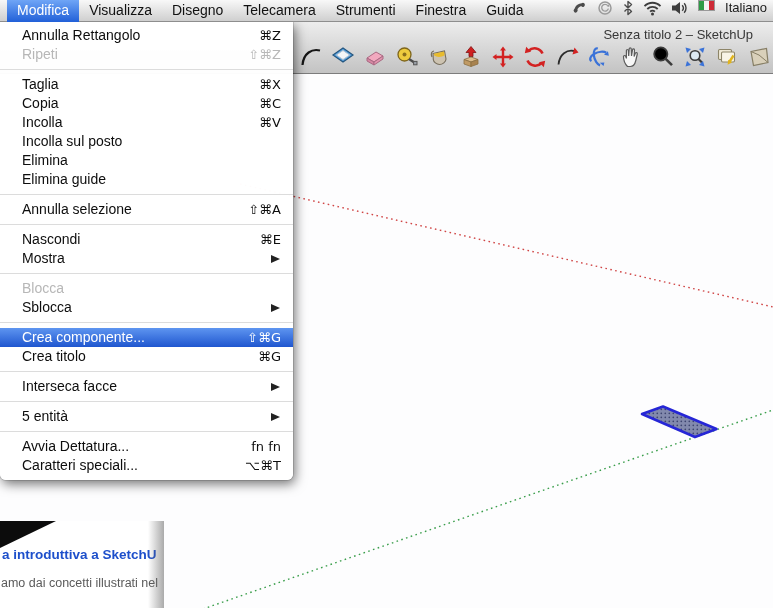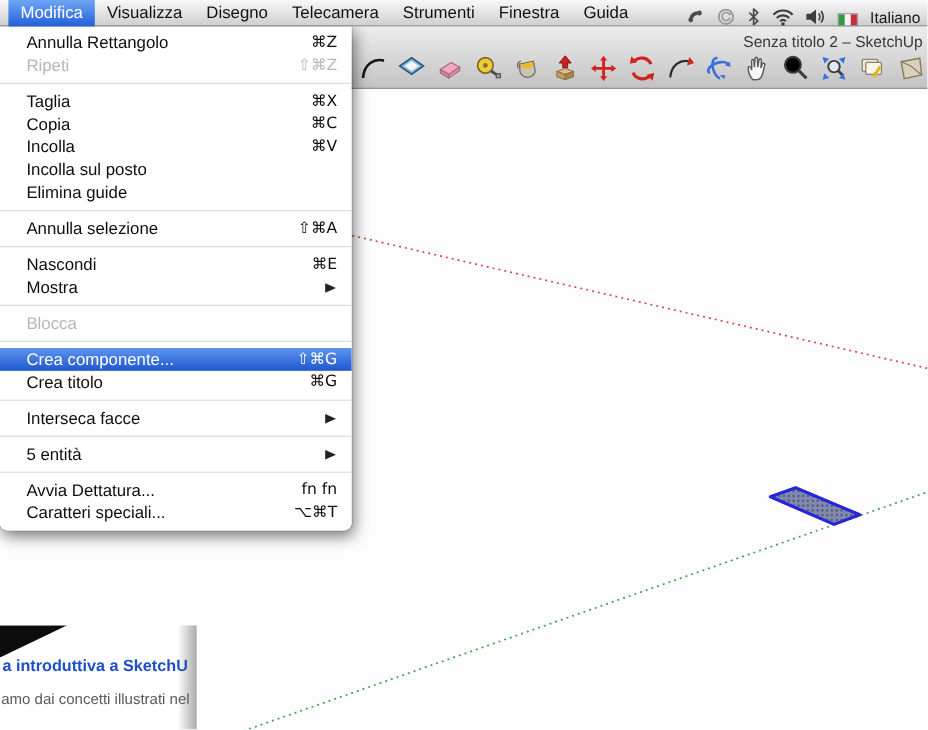--- a/index.html
+++ b/index.html
@@ -10,34 +10,34 @@
   
   .menubar {
     position:absolute; left:0; top:0; width:773px; height:22px; z-index:40;
     background:linear-gradient(#f8f8f8,#cfcfcf);
     border-bottom:1px solid #8e8e8e;
     display:flex; align-items:center; padding-left:7px;
     font-size:14px; color:#111;
   }
   .mb-item { height:22px; line-height:21px; padding:0 10px; white-space:nowrap; }
   .mb-item.sel { background:linear-gradient(#6fa5f6,#2160d8); color:#fff; }
-  .mb-status { position:absolute; right:6px; top:0; height:22px; display:flex; align-items:flex-end; gap:9px; }
+  .mb-status { position:absolute; right:6px; top:0; height:22px; display:flex; align-items:flex-start; gap:9px; }
   .mb-status svg { display:block; }
   .flag { width:17px; height:11px; display:flex; border:1px solid #999; }
   .flag i { flex:1; }
   .lang { font-size:13px; color:#1a1a1a; padding-left:1px; }
 
   
   .titlebar {
     position:absolute; left:0; top:22px; width:773px; height:52px; z-index:1;
     background:linear-gradient(#ededed,#c3c3c3);
     border-bottom:1px solid #7c7c7c;
   }
   .win-title {
-    position:absolute; top:5px; right:4px; font-size:13px; color:#383838; white-space:nowrap;
+    position:absolute; top:5px; right:20px; font-size:13px; color:#383838; white-space:nowrap;
   }
   .toolbar { position:absolute; left:299px; top:23px; display:flex; gap:8px; }
   .tool { width:24px; height:24px; display:flex; align-items:center; justify-content:center; }
   .tool svg { width:24px; height:24px; display:block; }
 
   
   .viewport { position:absolute; left:0; top:74px; width:773px; height:534px; background:#fdfdfe; z-index:0; }
   .axes-svg { position:absolute; inset:0; z-index:2; pointer-events:none; }
 
   
@@ -231,39 +231,46 @@
         <span class="sc">⌘C</span>
       </div>
       <div class="mi">
         <span class="lbl">Incolla</span>
         <span class="sc">⌘V</span>
       </div>
       <div class="mi">
         <span class="lbl">Incolla sul posto</span>
       </div>
       <div class="mi">
+        <span class="lbl">Elimina</span>
+      </div>
+      <div class="mi">
         <span class="lbl">Elimina guide</span>
       </div>
       <div class="msep"></div>
       <div class="mi">
         <span class="lbl">Annulla selezione</span>
         <span class="sc">⇧⌘A</span>
       </div>
       <div class="msep"></div>
       <div class="mi">
         <span class="lbl">Nascondi</span>
         <span class="sc">⌘E</span>
       </div>
       <div class="mi">
         <span class="lbl">Mostra</span>
         <span class="subarrow"></span>
       </div>
       <div class="msep"></div>
       <div class="mi dis">
         <span class="lbl">Blocca</span>
+      </div>
+      <div class="mi">
+        <span class="lbl">Sblocca</span>
+        <span class="subarrow"></span>
       </div>
       <div class="msep"></div>
       <div class="mi hl">
         <span class="lbl">Crea componente...</span>
         <span class="sc">⇧⌘G</span>
       </div>
       <div class="mi">
         <span class="lbl">Crea titolo</span>
         <span class="sc">⌘G</span>
       </div>

